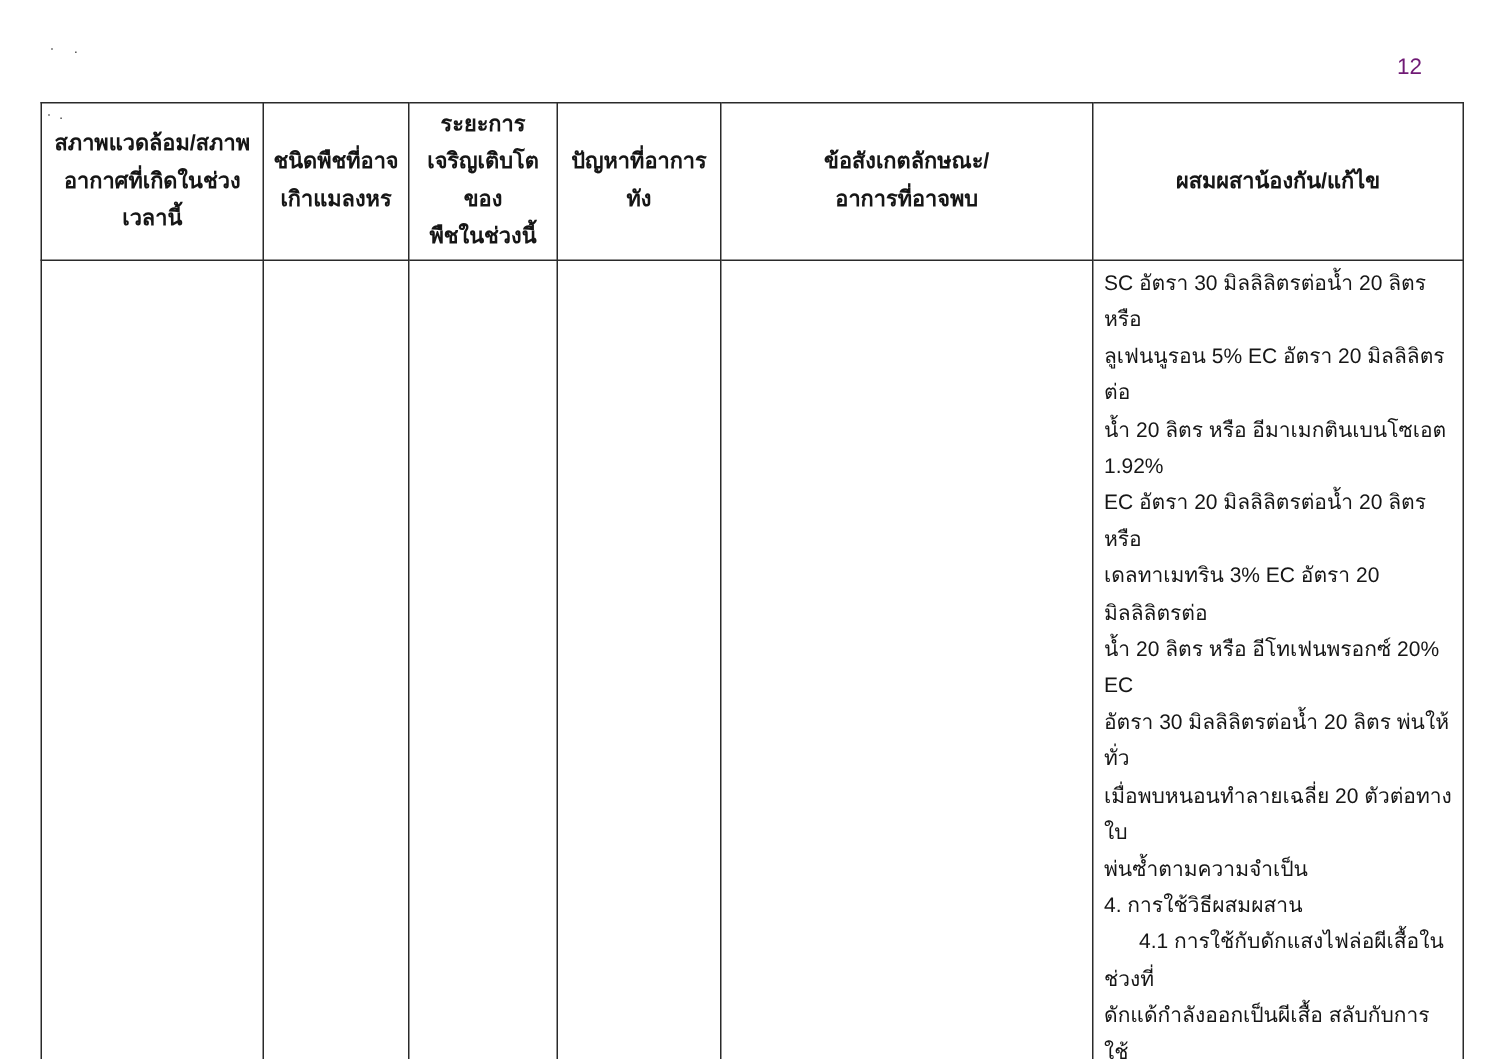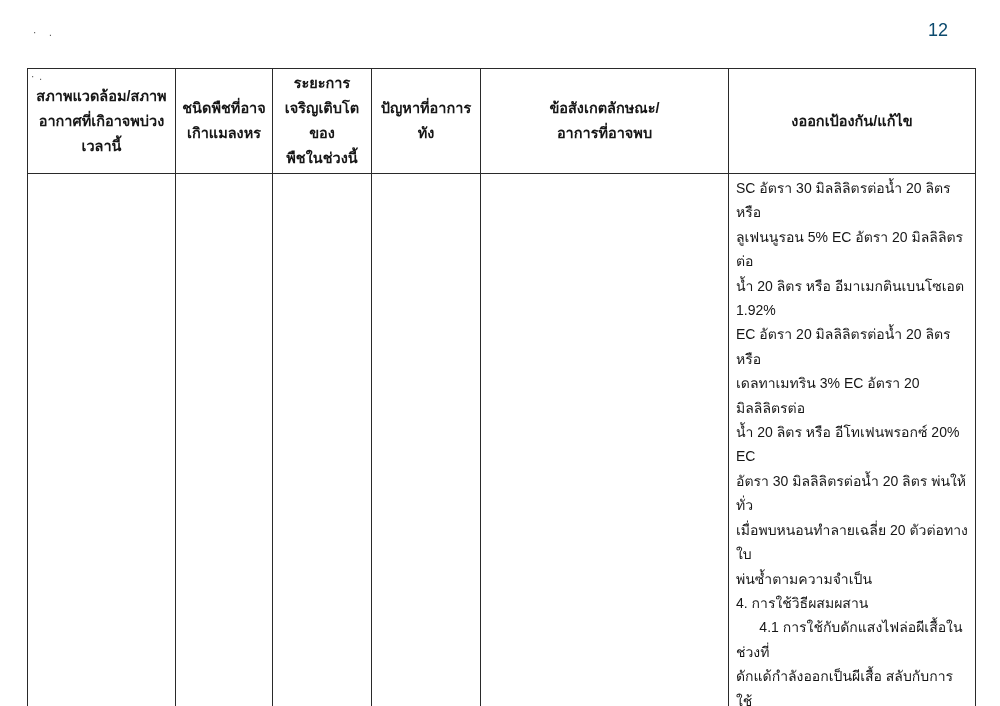--- a/index.html
+++ b/index.html
@@ -11,24 +11,24 @@
     position: relative;
     width: 1000px;
     height: 706px;
     background: #ffffff;
     font-family: "Liberation Sans", sans-serif;
     color: #1a1a1a;
     overflow: hidden;
   }
   .page-number {
     position: absolute;
-    top: 20px;
+    top: 36px;
     right: 52px;
-    font-size: 18px;
-    color: #0c4a6e;
+    font-size: 15px;
+    color: #701a75;
   }
   .scan-artifact {
     position: absolute;
     color: #4a4a4a;
     font-size: 10px;
     letter-spacing: 5px;
     line-height: 6px;
   }
   .artifact-1 { left: 33px; top: 30px; }
   .artifact-2 { left: 31px; top: 74px; }
@@ -83,30 +83,30 @@
       <col style="width:148px">
       <col style="width:97px">
       <col style="width:99px">
       <col style="width:109px">
       <col style="width:248px">
       <col style="width:247px">
     </colgroup>
     <thead>
       <tr>
         <th>สภาพแวดล้อม/สภาพ
-อากาศที่เกิอาจพบ่วงเวลานี้</th>
+อากาศที่เกิดในช่วงเวลานี้</th>
         <th>ชนิดพืชที่อาจ
 เกิาแมลงหร</th>
         <th>ระยะการ
 เจริญเติบโตของ
 พืชในช่วงนี้</th>
         <th>ปัญหาที่อาการทัง</th>
         <th>ข้อสังเกตลักษณะ/
 อาการที่อาจพบ</th>
-        <th>งออกเป้องกัน/แก้ไข</th>
+        <th>ผสมผสาน้องกัน/แก้ไข</th>
       </tr>
     </thead>
     <tbody>
       <tr class="row-continuation">
         <td></td>
         <td></td>
         <td></td>
         <td></td>
         <td></td>
         <td><span>SC อัตรา 30 มิลลิลิตรต่อน้ำ 20 ลิตร หรือ

